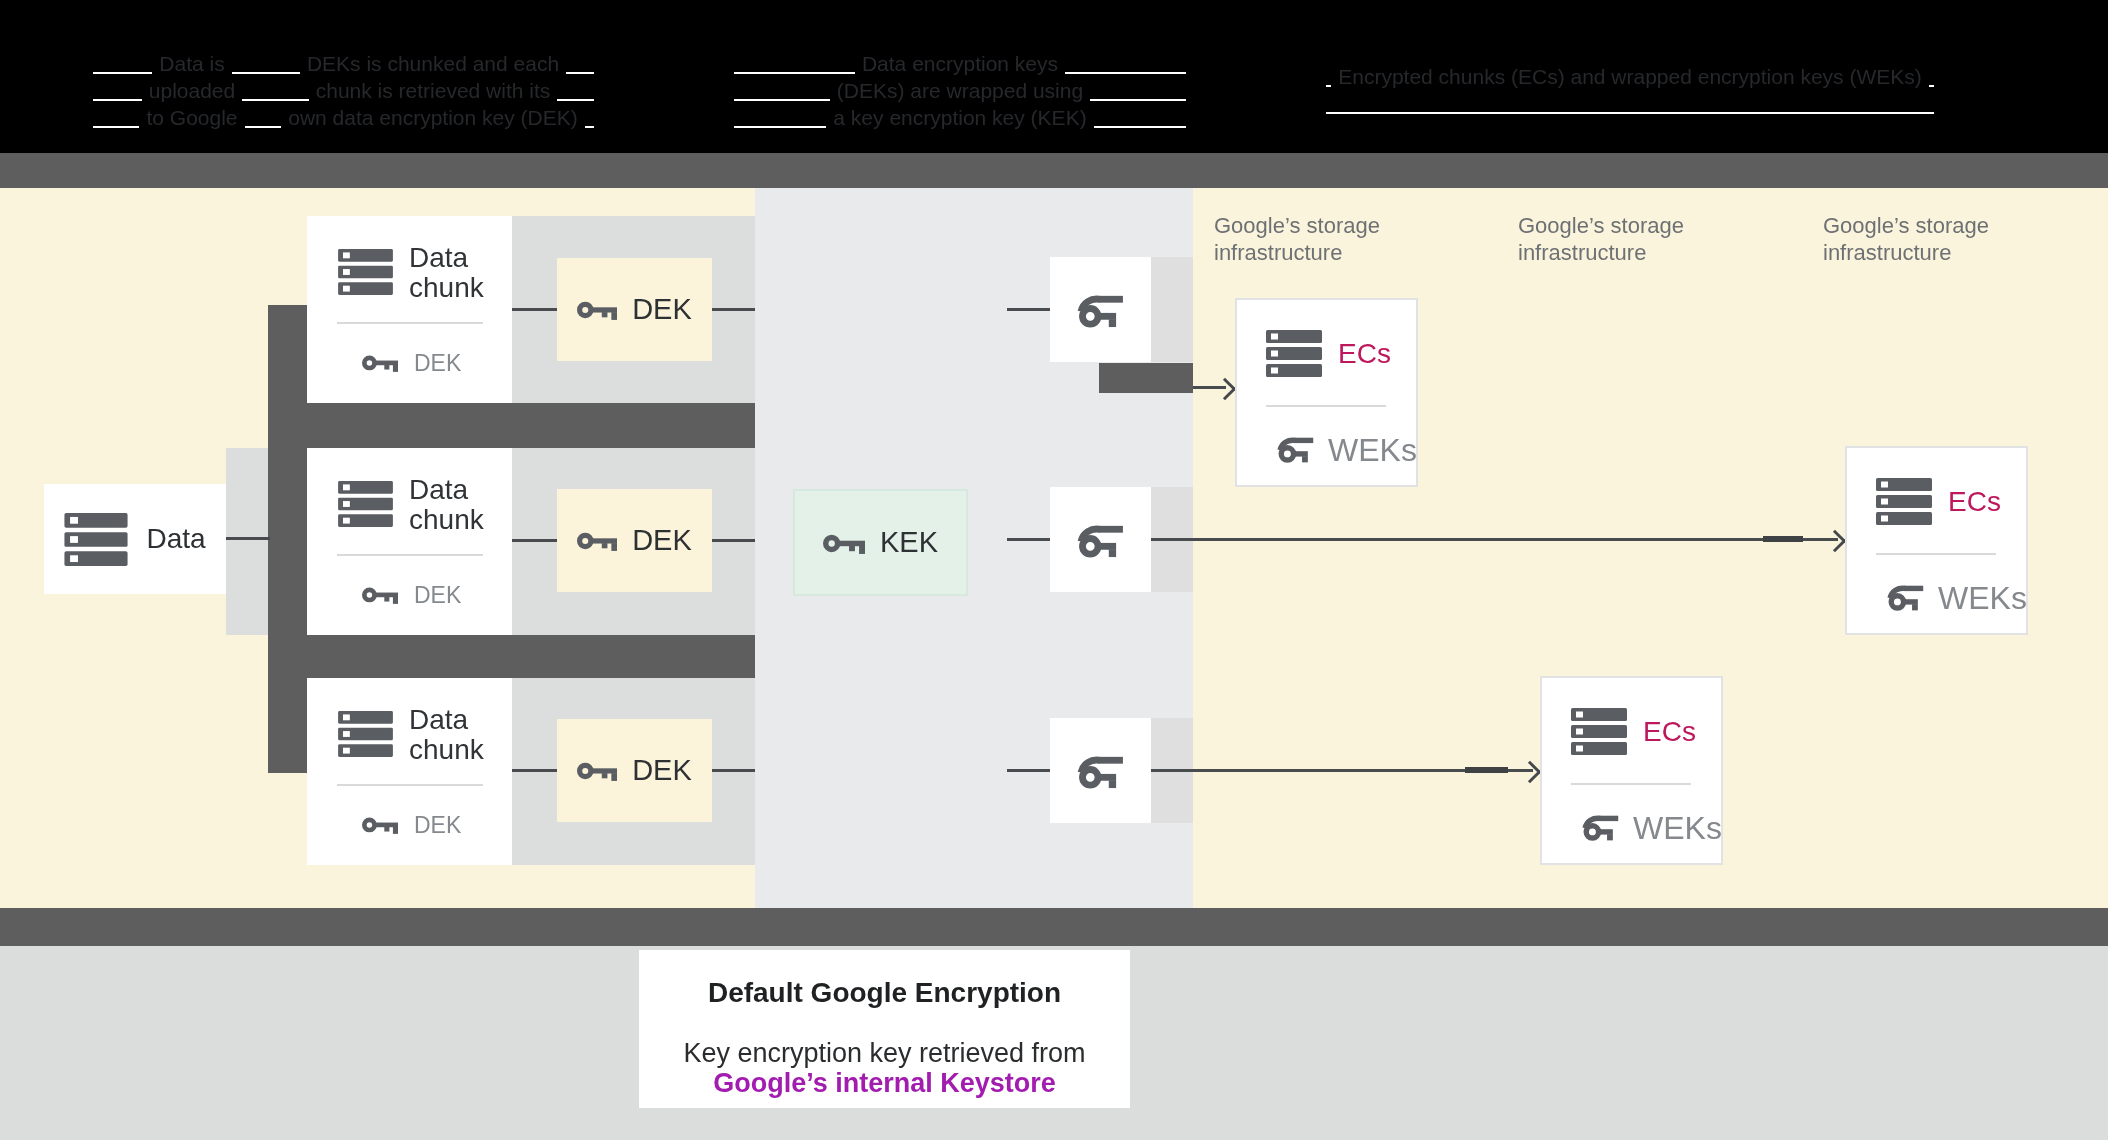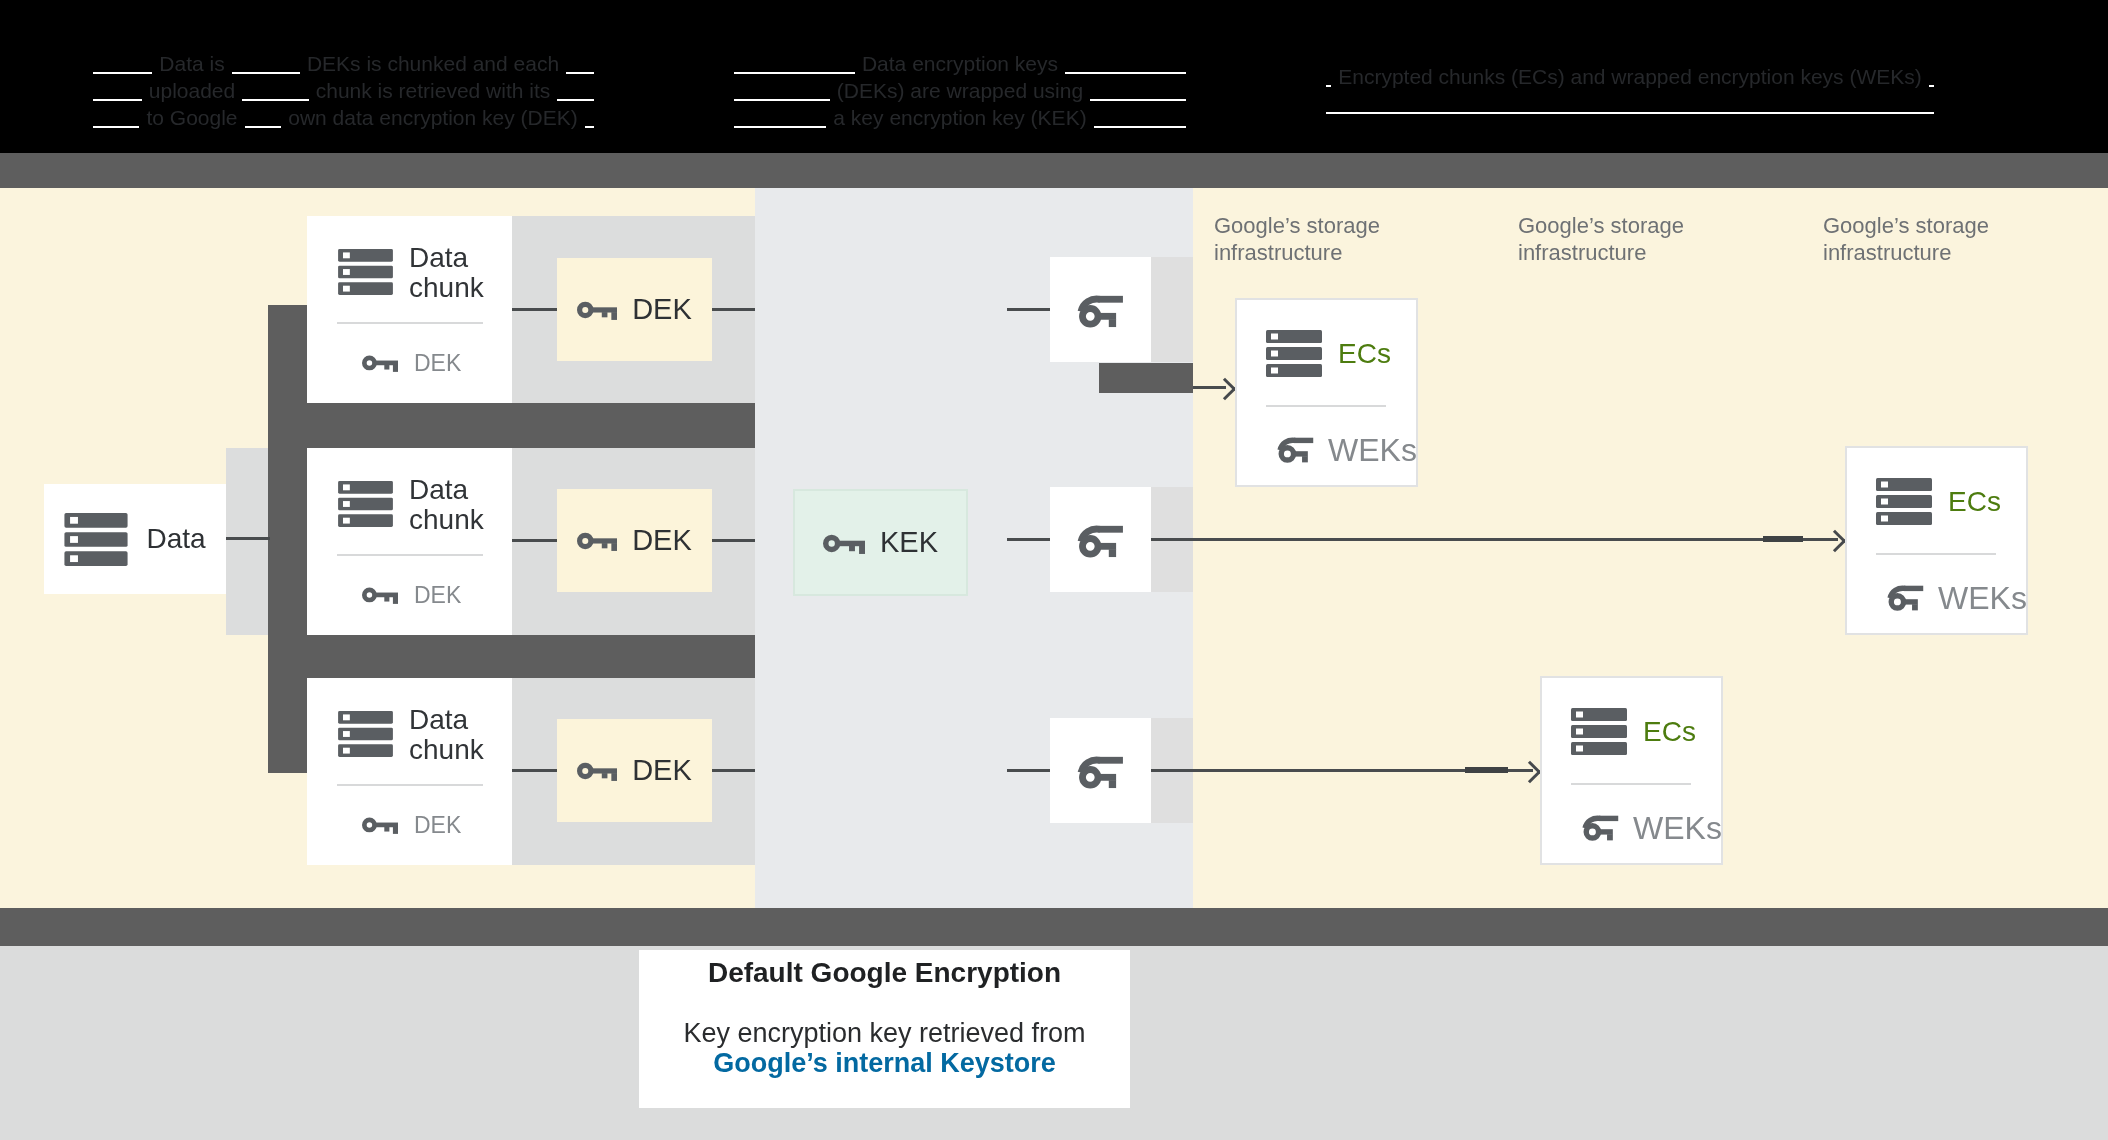--- a/index.html
+++ b/index.html
@@ -48,34 +48,34 @@
   .dekbox{width:155px;height:103px;background:#fcf4da;display:flex;align-items:center;
           justify-content:center;gap:15px;}
   .kekbox{left:793px;top:489px;width:175px;height:107px;background:#e3f1e9;
           border:2px solid #d7e8de;box-sizing:border-box;display:flex;align-items:center;
           justify-content:center;gap:15px;}
   .keybox{width:101px;height:105px;background:#fff;display:flex;align-items:center;justify-content:center;}
   .keystrip{width:42px;height:105px;background:#dfdfdf;}
 
   .ecsbox{width:183px;height:189px;background:#fff;border:2px solid #e1e2e3;box-sizing:border-box;}
   .ecs-icon{left:29px;top:30px;}
-  .ecs-title{left:101px;top:39px;font-size:28px;line-height:30px;color:#4d7c0f;}
+  .ecs-title{left:101px;top:39px;font-size:28px;line-height:30px;color:#be185d;}
   .ecs-div{left:29px;top:105px;width:120px;height:2px;background:#d8d9da;}
   .ecs-key-icon{left:40px;top:133px;}
   .ecs-key-lbl{left:91px;top:136px;font-size:32px;line-height:28px;}
 
   .storage-lbl{font-size:22px;line-height:27px;color:#6e7174;}
 
   
   .footer-bg{left:0;top:946px;width:2108px;height:194px;background:#dbdcdc;}
   .footer-card{left:639px;top:950px;width:491px;height:158px;background:#fff;
-               text-align:center;padding-top:8px;box-sizing:border-box;}
+               text-align:center;padding-top:28px;box-sizing:border-box;}
   .footer-title{font-size:28px;line-height:30px;font-weight:bold;color:#1f2123;}
   .footer-sub1{margin-top:30px;font-size:27px;line-height:30px;color:#2a2c2e;}
-  .footer-sub2{font-size:27px;line-height:30px;font-weight:bold;color:#0369a1;}
+  .footer-sub2{font-size:27px;line-height:30px;font-weight:bold;color:#a21caf;}
 </style>
 </head>
 <body>
 
 <svg width="0" height="0" style="position:absolute">
   <defs>
     <g id="server-icon-def">
       <rect x="0" y="0" width="56" height="13" rx="1.5" fill="currentColor"></rect>
       <rect x="0" y="17" width="56" height="13" rx="1.5" fill="currentColor"></rect>
       <rect x="0" y="34" width="56" height="13" rx="1.5" fill="currentColor"></rect>

